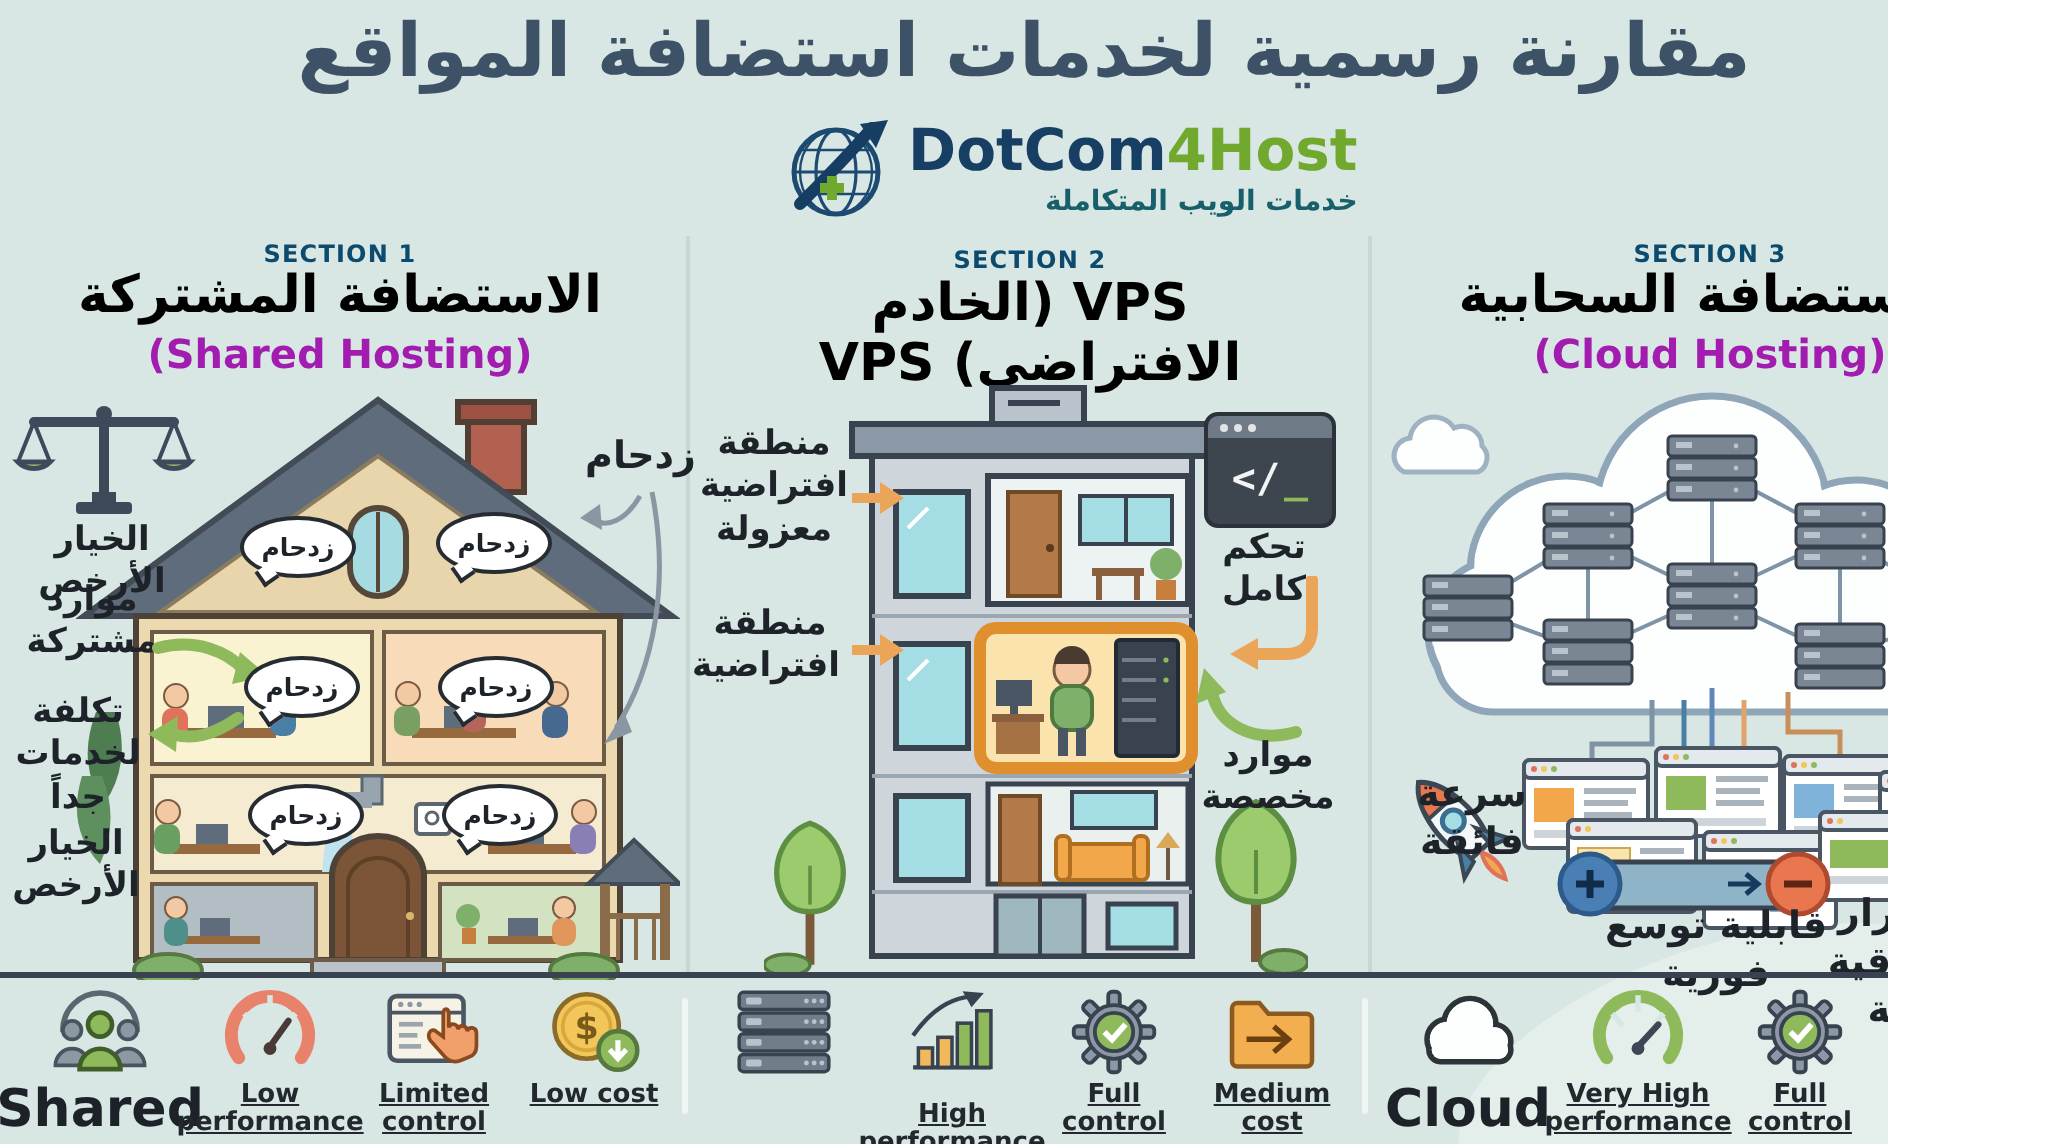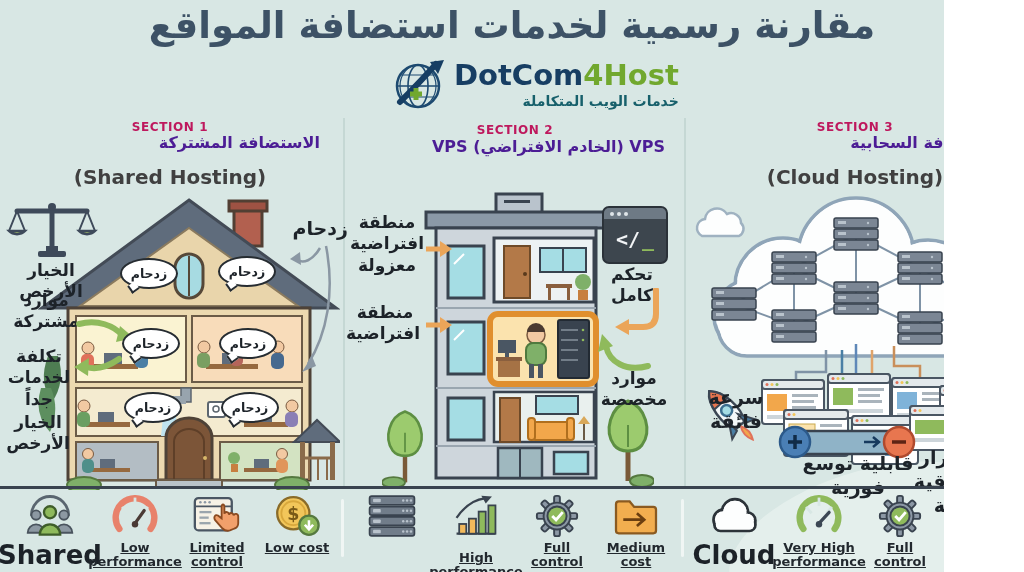--- a/index.html
+++ b/index.html
@@ -4,23 +4,23 @@
 <style>
   html,body{margin:0;padding:0;}
   body{font-family:"DejaVu Sans",sans-serif;}
   .stage{position:relative;width:944px;height:572px;background:#d8e7e4;overflow:hidden;}
   .abs{position:absolute;}
   .title{width:1024px;top:4px;text-align:center;font-size:37px;font-weight:bold;color:#3d5266;letter-spacing:0;}
   .logo-wrap{top:58px;left:392px;display:flex;align-items:center;gap:8px;}
   .brand{font-size:29px;font-weight:bold;color:#173e63;line-height:1;}
   .brand .green{color:#71a82e;}
   .tagline{font-size:14px;font-weight:bold;color:#17606b;margin-top:3px;}
-  .kicker{font-size:12px;font-weight:bold;color:#be185d;text-align:center;letter-spacing:.6px;}
-  .sec-title{font-size:16px;font-weight:bold;color:#4c1d95;}
-  .sec-sub{font-size:20px;font-weight:bold;color:#404040;text-align:center;}
+  .kicker{font-size:12px;font-weight:bold;color:#0c4a6e;text-align:center;letter-spacing:.6px;}
+  .sec-title{font-size:26px;font-weight:bold;color:#000000;text-align:center;}
+  .sec-sub{font-size:20px;font-weight:bold;color:#a21caf;text-align:center;}
   .vdiv{width:2px;background:#c5d8d4;top:118px;height:368px;}
   .ar-label{font-weight:bold;color:#1d2329;text-align:center;line-height:1.25;}
   .bubble{width:54px;height:27px;background:#fff;border:2px solid #262c31;border-radius:50%;
           display:flex;align-items:center;justify-content:center;
           font-size:12.5px;font-weight:bold;color:#1d2329;z-index:5;}
   .bubble:after{content:"";position:absolute;left:7px;bottom:-5px;width:7px;height:7px;background:#fff;
           border-right:2px solid #262c31;border-bottom:2px solid #262c31;transform:rotate(55deg);}
   .terminal{width:62px;height:54px;background:#3d464e;border-radius:7px;border:2px solid #2b3239;overflow:hidden;}
   .term-bar{height:11px;background:#6e7a85;display:flex;align-items:center;gap:3px;padding-left:6px;}
   .term-bar i{width:4px;height:4px;border-radius:50%;background:#dfe5e9;display:block;}

